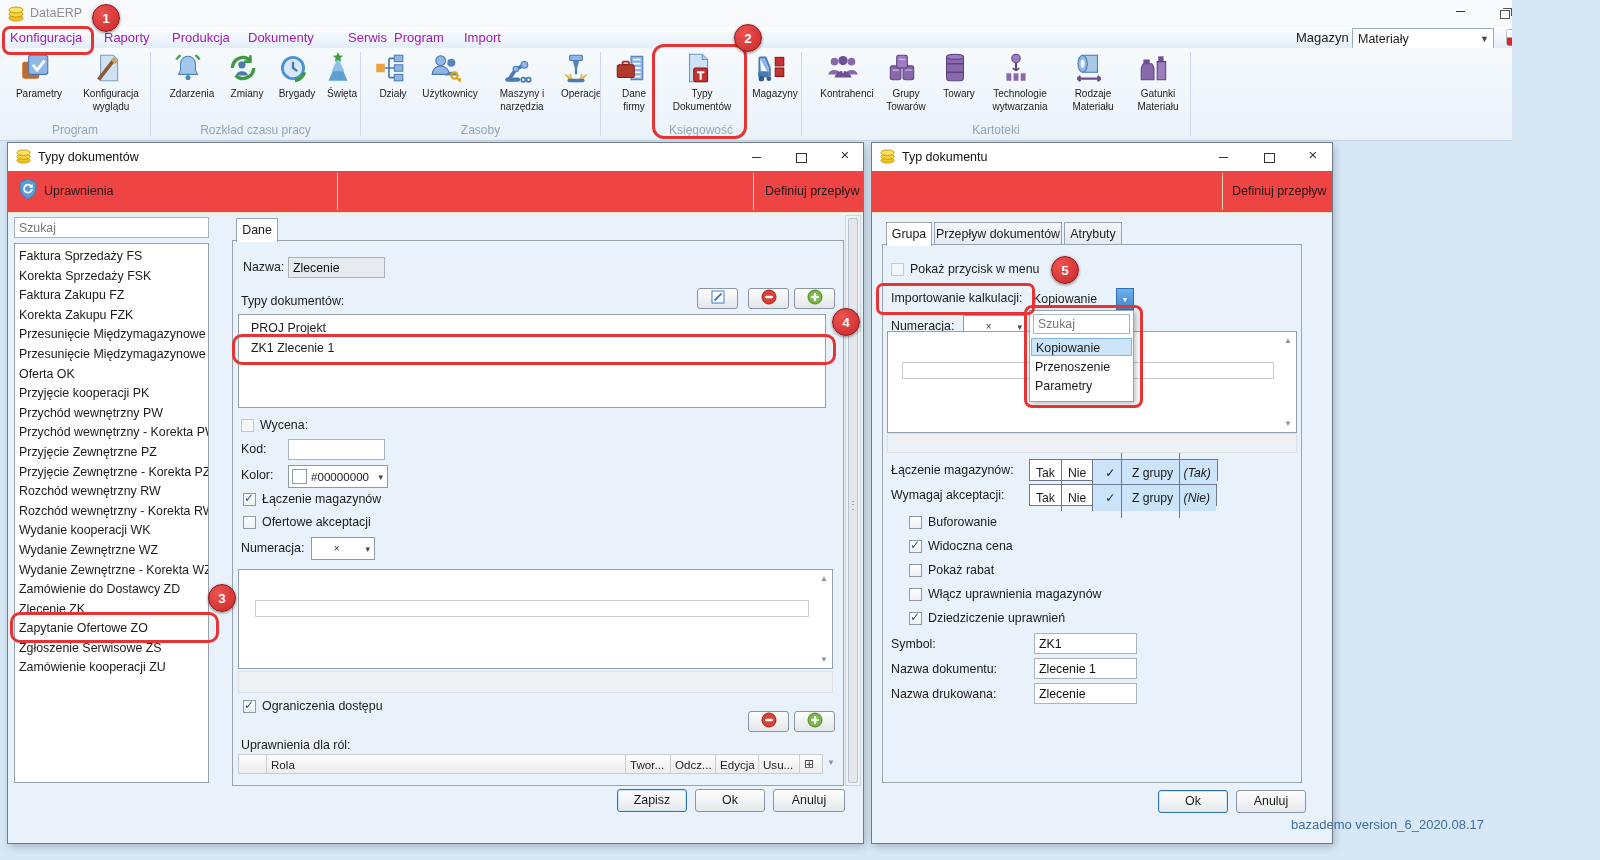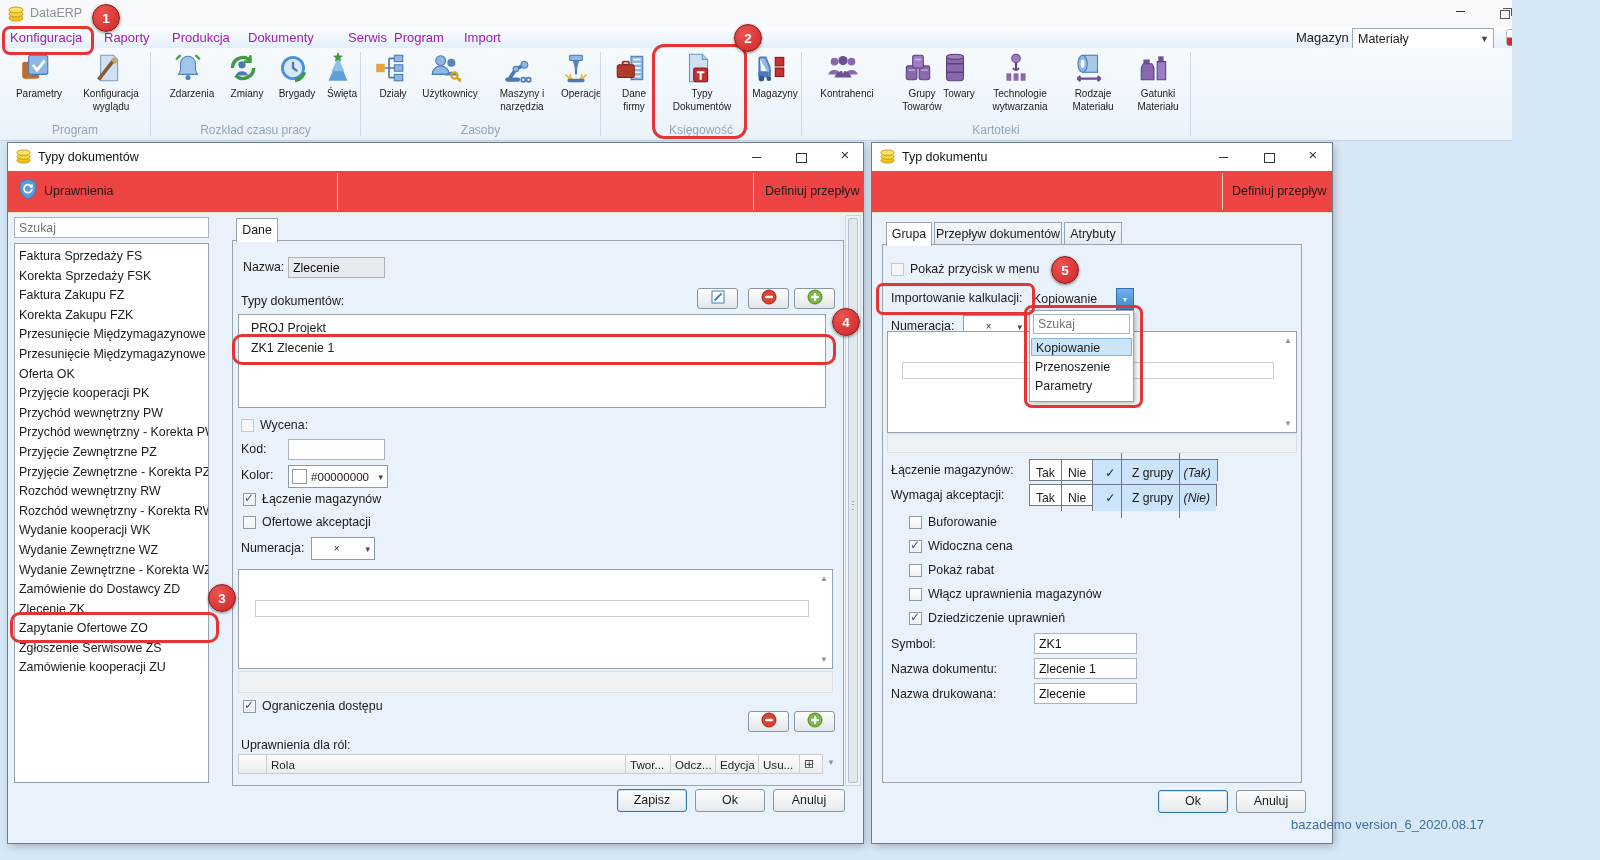--- a/index.html
+++ b/index.html
@@ -272,21 +272,21 @@
             <circle cx="8" cy="10" r="3.6" fill="#8a68ac"></circle>
             <circle cx="24" cy="10" r="3.6" fill="#8a68ac"></circle>
             <path d="M2 22 a6.4 6.4 0 0 1 12 0z" fill="#8a68ac"></path>
             <path d="M18 22 a6.4 6.4 0 0 1 12 0z" fill="#8a68ac"></path>
             <circle cx="16" cy="9" r="4.4" fill="#6f4e94"></circle>
             <path d="M8 25 a8.2 8.2 0 0 1 16 0z" fill="#6f4e94"></path>
             <polygon points="16,15 14.6,17.5 16,21.5 17.4,17.5" fill="#fff"></polygon>
           </svg></span>
       <span class="rlb">Kontrahenci</span>
     </div>
-    <div class="abs rbtn" style="left:90px;width:52px;">
+    <div class="abs rbtn" style="left:74px;width:52px;">
       <span class="ric"><svg width="34" height="34" viewBox="0 0 32 32">
             <g stroke="#5e4180" fill="#8a68ac">
               <rect x="5" y="14" width="10" height="13" rx="2"></rect>
               <rect x="17" y="14" width="10" height="13" rx="2"></rect>
               <rect x="11" y="4" width="10" height="12" rx="2" fill="#9d7cc0"></rect>
             </g>
             <path d="M7 18 h6 M19 18 h6 M13 8 h6" stroke="#cdb8e2" stroke-width="1.4"></path>
           </svg></span>
       <span class="rlb">Grupy Towarów</span>
     </div>

